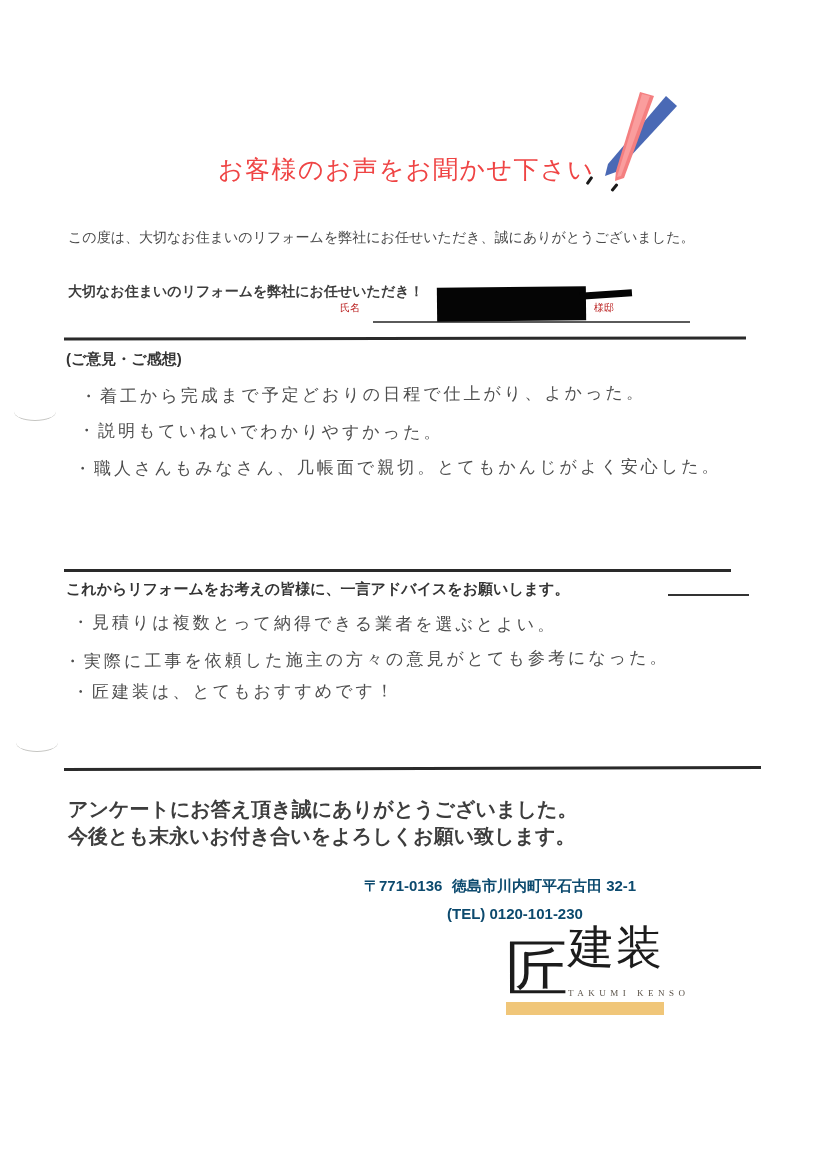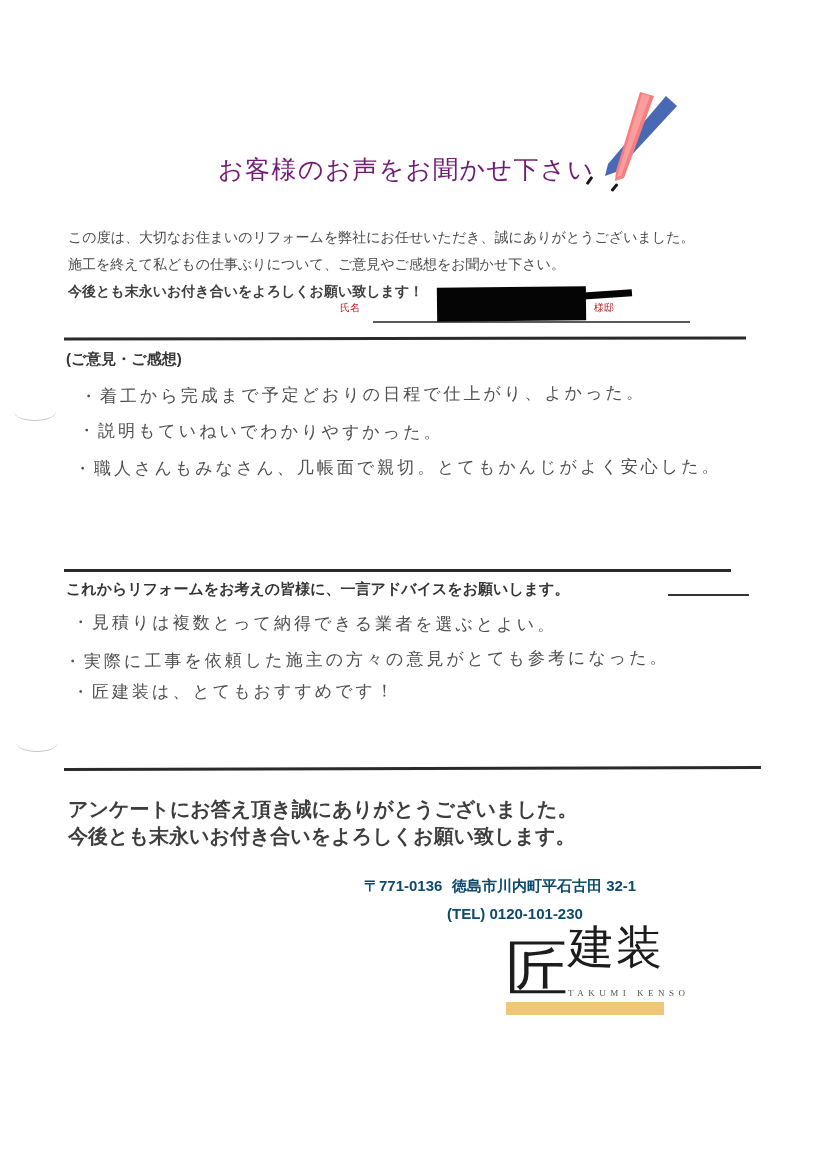--- a/index.html
+++ b/index.html
@@ -9,21 +9,21 @@
     margin:0 auto;
     background:#ffffff;
     overflow:hidden;
     font-family:"Liberation Sans","DejaVu Sans",sans-serif;
     color:#3a3a3a;
   }
   .abs{position:absolute;}
   .title{
     font-size:25px;
     letter-spacing:1.5px;
-    color:#701a75;
+    color:#ef4444;
     font-weight:500;
     text-align:right;
   }
   .intro-line{
     font-size:14px;
     line-height:26px;
     color:#4a4a4a;
     white-space:nowrap;
   }
   .intro-bold{font-weight:bold;color:#3d3d3d;}
@@ -126,22 +126,21 @@
       <polygon points="88,4 99,14 38,80 27,84 30,72" fill="#4a69b5"></polygon>
 
       <polygon points="62,0 76,4 46,86 37,89 38,79" fill="#f47f80"></polygon>
       <polygon points="64,2 72,4 43,84 39,85" fill="#fa9d9d"></polygon>
     </svg>
   </div>
   <div class="abs tick" style="left:588px;top:176px;transform:rotate(35deg);"></div>
   <div class="abs tick" style="left:613px;top:183px;transform:rotate(40deg);"></div>
 
   <div class="abs intro-line" style="left:68px;top:224px;">この度は、大切なお住まいのリフォームを弊社にお任せいただき、誠にありがとうございました。</div>
-  <div class="abs intro-line" style="left:68px;top:251px;">施工を終えて私どもの仕事ぶりについて、ご意見やご感想をお聞かせ下さい。</div>
-  <div class="abs intro-line intro-bold" style="left:68px;top:278px;">今後とも末永いお付き合いをよろしくお願い致します！</div>
+  <div class="abs intro-line intro-bold" style="left:68px;top:278px;">大切なお住まいのリフォームを弊社にお任せいただき！</div>
 
   <div class="abs label" style="left:340px;top:301px;">氏名</div>
   <div class="abs underline" style="left:373px;top:300px;width:317px;height:21px;"></div>
   <div class="abs redaction" style="left:437px;top:287px;width:149px;height:34px;"></div>
   <div class="abs redaction-tail" style="left:580px;top:291px;width:52px;height:7px;"></div>
   <div class="abs label" style="left:594px;top:301px;">様邸</div>
 
   <div class="abs rule" style="left:64px;top:337px;width:682px;height:3px;transform:rotate(-0.1deg);"></div>
 
   <div class="abs section-heading" style="left:66px;top:350px;">(ご意見・ご感想)</div>

